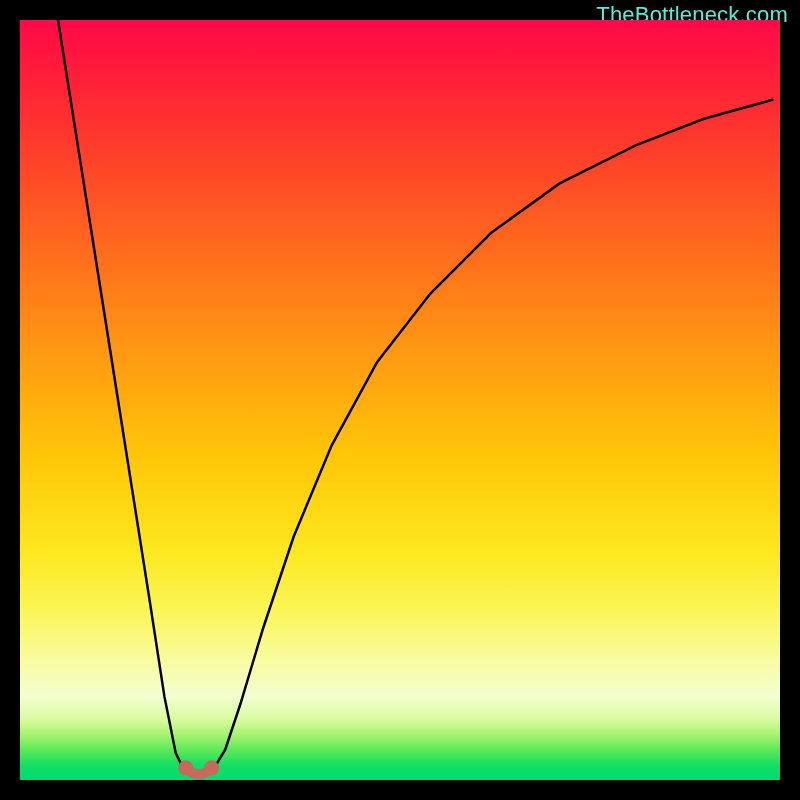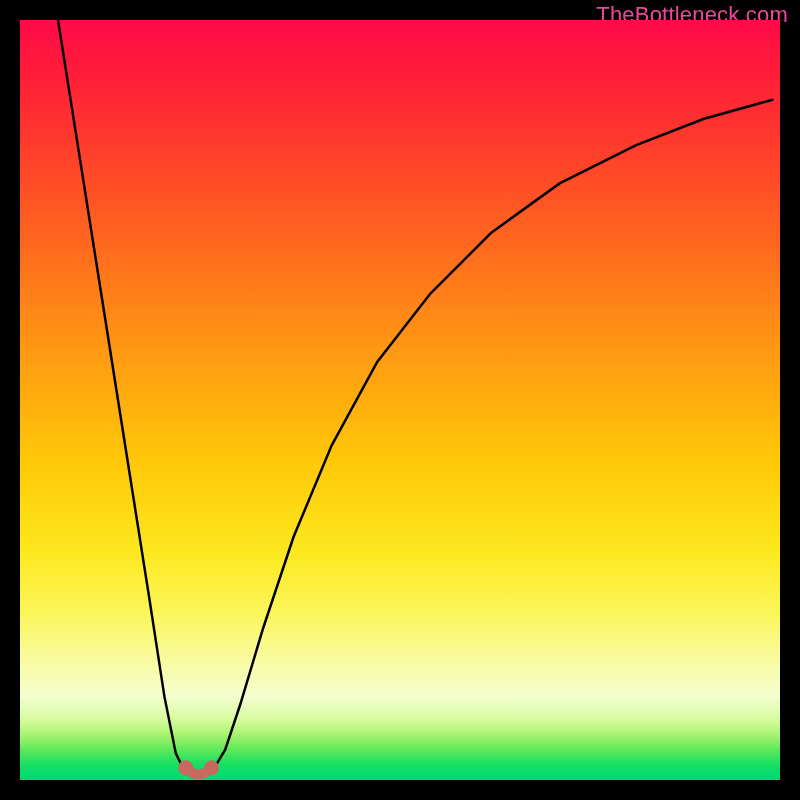--- a/index.html
+++ b/index.html
@@ -45,21 +45,21 @@
   svg.overlay {
     position: absolute;
     left: 0; top: 0;
     width: 760px;
     height: 760px;
   }
   .watermark {
     position: absolute;
     top: 2px;
     right: 12px;
-    color: #ec4899;
+    color: #5eead4;
     font-size: 22px;
     font-weight: 500;
     letter-spacing: 0.2px;
     user-select: none;
     text-align: center;
   }
 </style>
 </head>
 <body>
 

